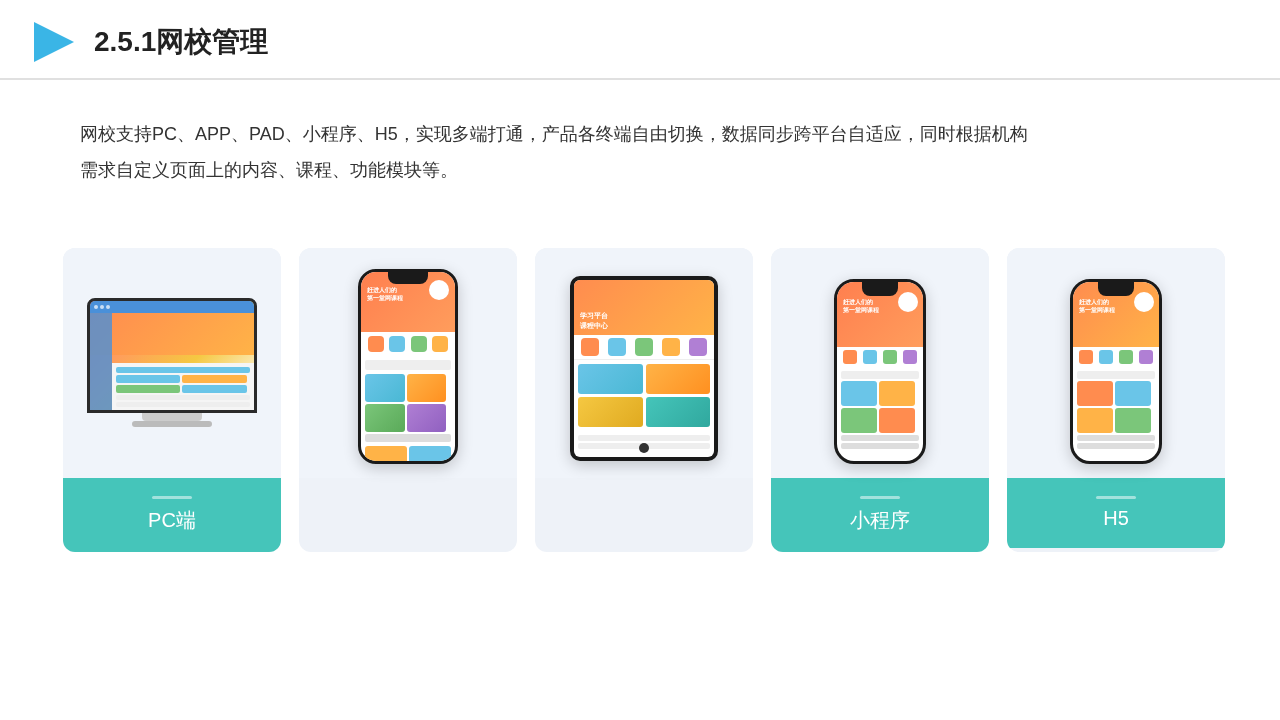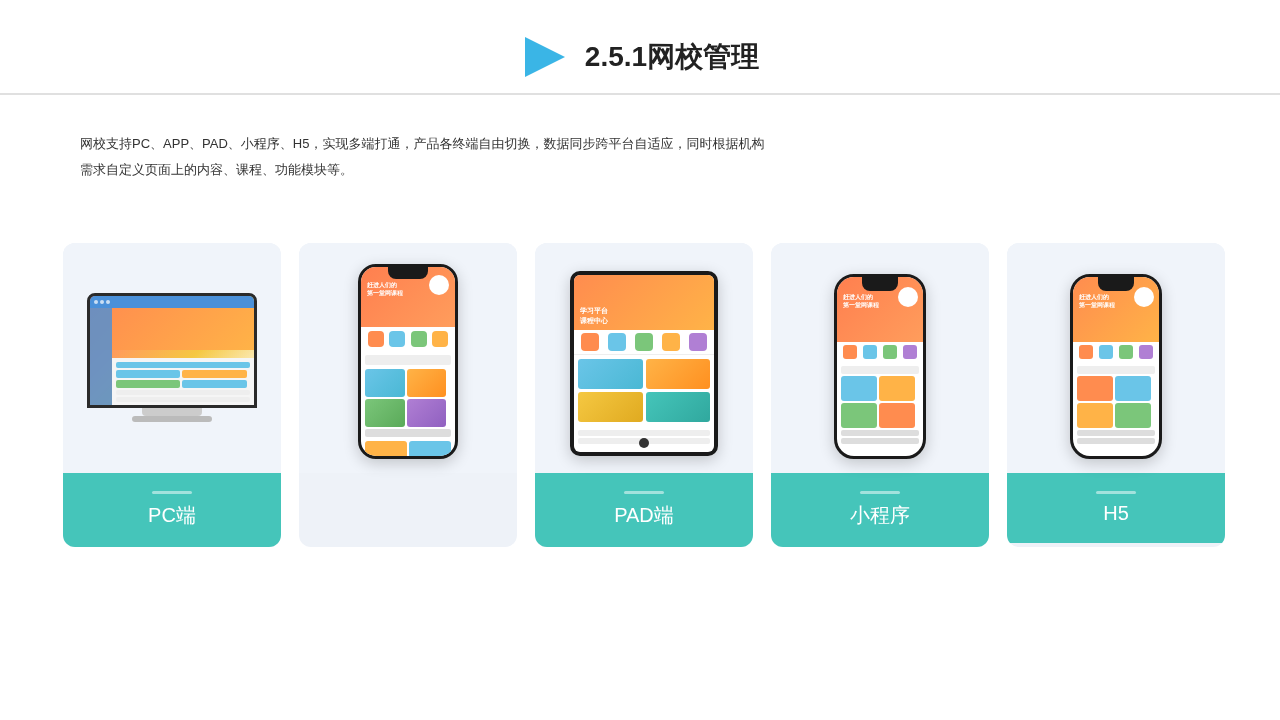--- a/index.html
+++ b/index.html
@@ -9,24 +9,23 @@
       background: #ffffff;
       font-family: 'Microsoft YaHei', 'PingFang SC', sans-serif;
       overflow: hidden;
       position: relative;
     }
 
     
     .header {
       display: flex;
       align-items: center;
-      justify-content: center;
+      justify-content: flex-start;
       padding: 18px 30px 12px 30px;
       border-bottom: 2px solid #e0e0e0;
-      margin-top: 15px;
     }
     .header-left {
       display: flex;
       align-items: center;
       gap: 16px;
     }
     .play-icon {
       width: 48px;
       height: 48px;
     }
@@ -59,21 +58,21 @@
       color: #888;
     }
     .logo-slogan {
       font-size: 10px;
       color: #555;
     }
 
     
     .description {
       padding: 36px 80px 20px 80px;
-      font-size: 13px;
+      font-size: 18px;
       color: #333;
       line-height: 2;
     }
 
     
     .cards-section {
       display: flex;
       justify-content: center;
       gap: 18px;
       padding: 30px 52px 0 60px;
@@ -427,24 +426,20 @@
             <div class="tablet-cell yellow"></div>
             <div class="tablet-cell teal"></div>
           </div>
           <div style="padding:4px;display:flex;flex-wrap:wrap;gap:2px;">
             <div style="width:100%;height:6px;background:#eee;border-radius:2px;"></div>
             <div style="width:100%;height:6px;background:#eee;border-radius:2px;"></div>
           </div>
         </div>
       </div>
     </div>
-    <div class="card-label">
-      <div class="card-label-line"></div>
-      <span>PAD端</span>
-    </div>
   </div>
 
   <div class="card" style="background:#eef2f8;">
     <div class="card-image-area" style="align-items:flex-end;padding-bottom:14px;">
       <div class="phone-mockup" style="width:92px;height:185px;border-radius:20px;">
         <div class="phone-notch" style="width:36px;height:14px;"></div>
         <div class="phone-screen">
           <div class="phone-screen-top" style="height:65px;">
             <div style="position:absolute;top:16px;left:6px;right:28px;">
               <div style="font-size:6px;color:white;font-weight:bold;line-height:1.4;">赶进人们的<br>第一堂网课程</div>

